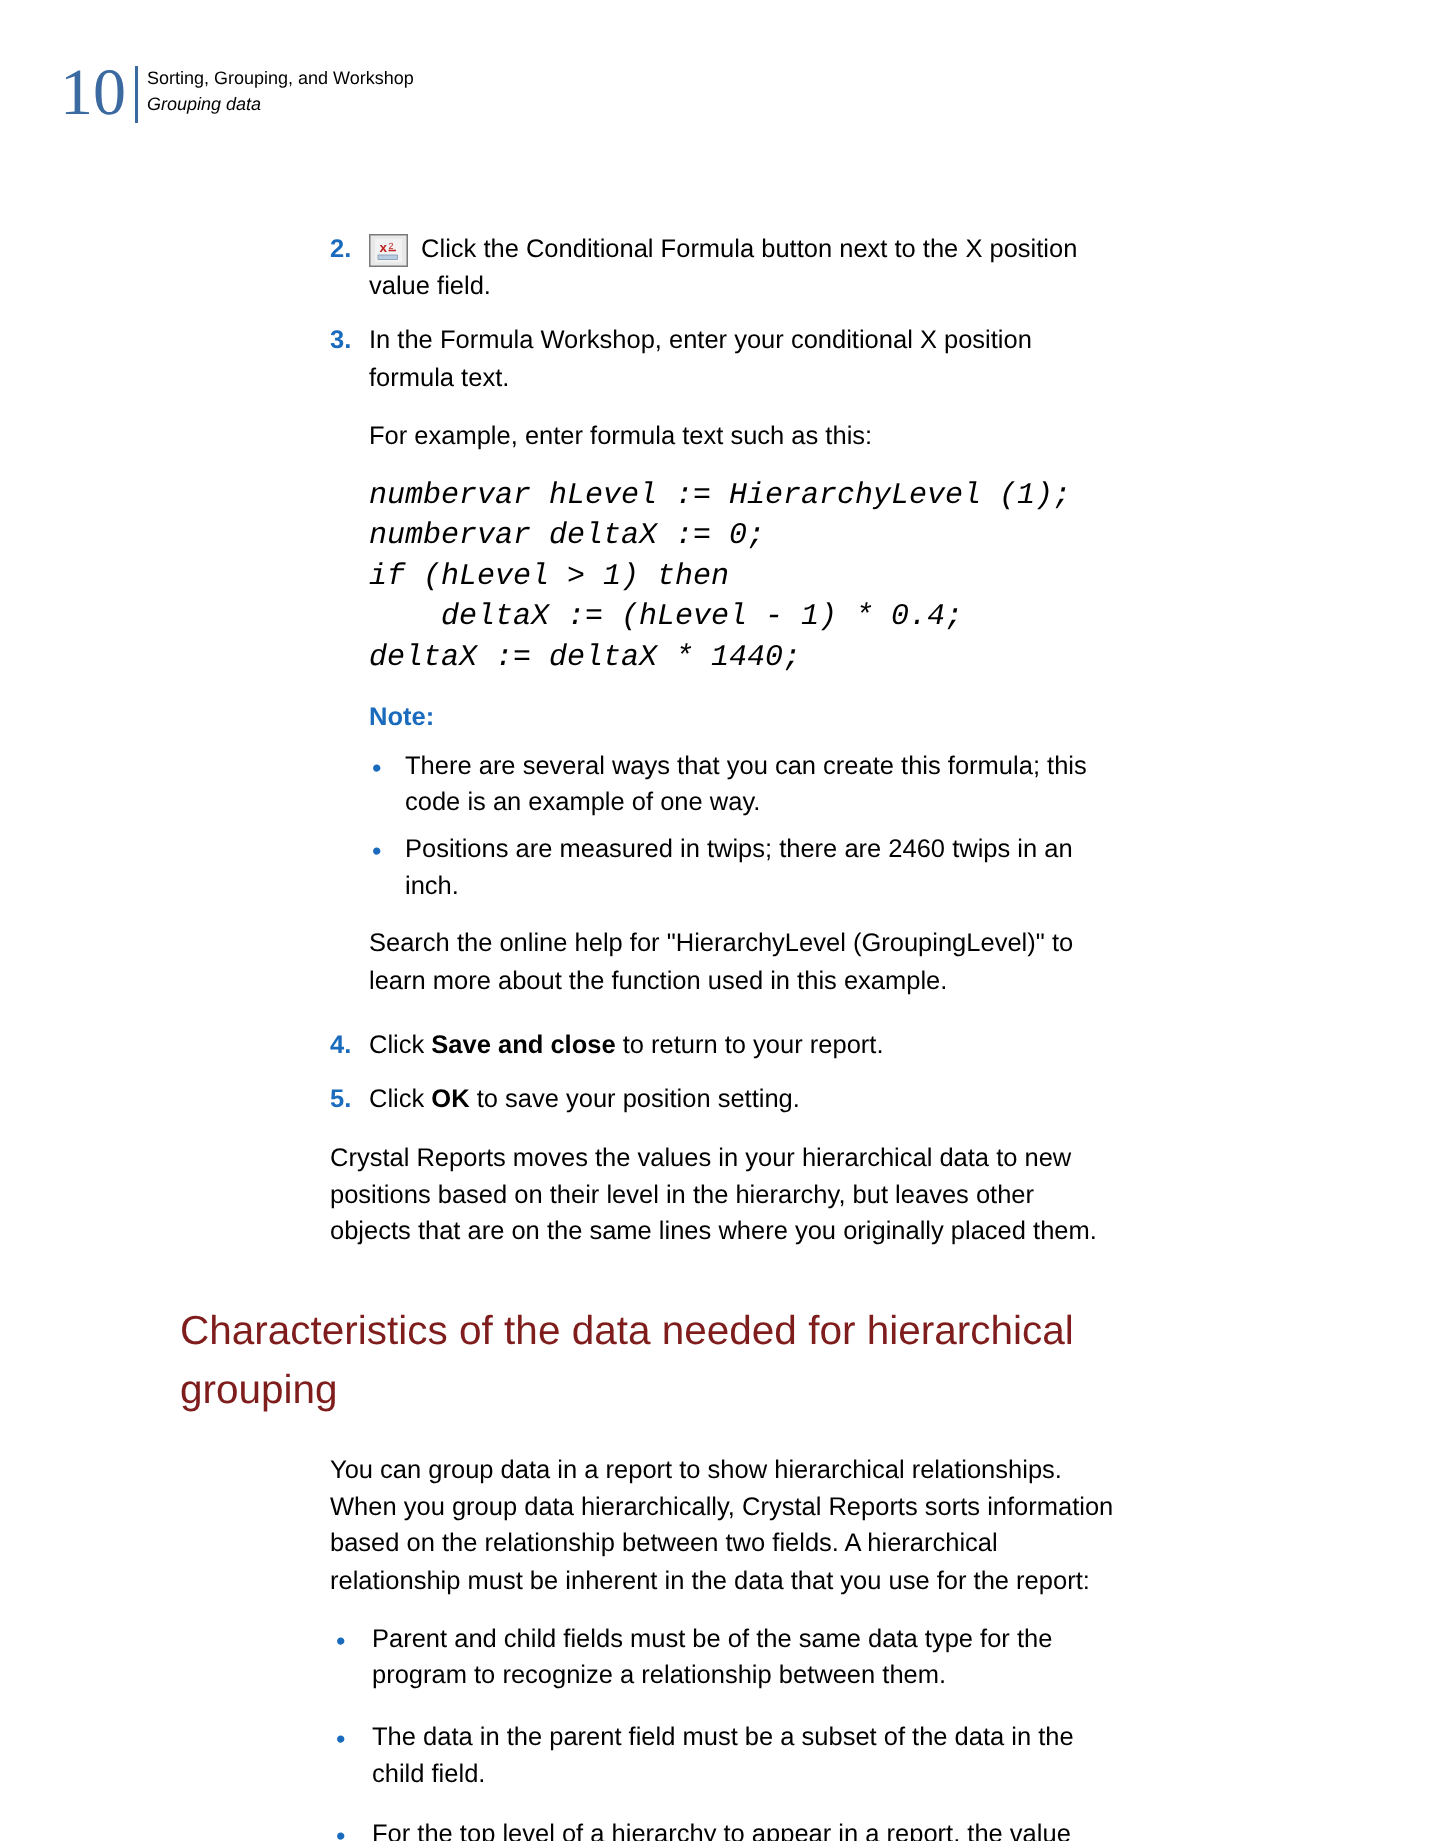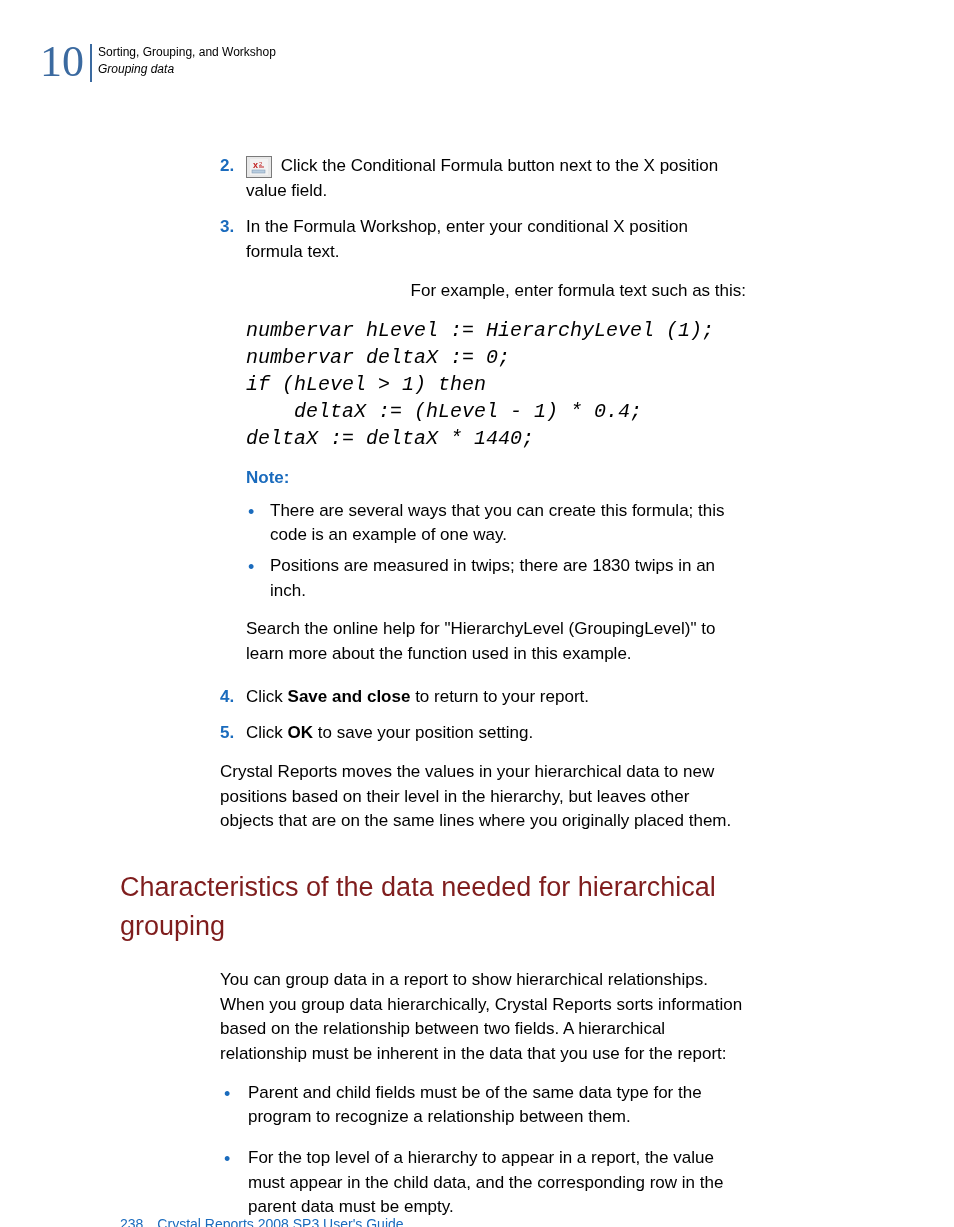--- a/index.html
+++ b/index.html
@@ -67,21 +67,20 @@
     vertical-align: middle;
     border: 1px solid #7a7a7a;
     background: #e8e8e8;
     padding: 2px 3px;
     margin-right: 4px;
     line-height: 1;
   }
   .icon-box svg { display: block; }
   .sub-para {
     margin: 14px 0 14px 26px;
-    text-align: right;
   }
   .code-block {
     font-family: "Courier New", Courier, monospace;
     white-space: pre;
     margin: 12px 0 14px 26px;
     font-size: 20px;
     line-height: 1.35;
     font-style: italic;
   }
   .note-label {
@@ -190,21 +189,21 @@
     <div class="code-block">numbervar hLevel := HierarchyLevel (1);
 numbervar deltaX := 0;
 if (hLevel &gt; 1) then
     deltaX := (hLevel - 1) * 0.4;
 deltaX := deltaX * 1440;</div>
 
     <div class="note-label">Note:</div>
 
     <ul class="bullet-list">
       <li>There are several ways that you can create this formula; this code is an example of one way.</li>
-      <li>Positions are measured in twips; there are 1830 twips in an inch.</li>
+      <li>Positions are measured in twips; there are 2460 twips in an inch.</li>
     </ul>
 
     <div class="para-after-list">Search the online help for "HierarchyLevel (GroupingLevel)" to learn more about the function used in this example.</div>
 
     <div class="numbered-item">
       <div class="num">4.</div>
       <div class="body">
         <span>Click </span><span class="bold">Save and close</span><span> to return to your report.</span>
       </div>
     </div>
@@ -217,20 +216,21 @@
     </div>
 
     <div class="para">Crystal Reports moves the values in your hierarchical data to new positions based on their level in the hierarchy, but leaves other objects that are on the same lines where you originally placed them.</div>
 
     <div class="section-heading">Characteristics of the data needed for hierarchical grouping</div>
 
     <div class="para">You can group data in a report to show hierarchical relationships. When you group data hierarchically, Crystal Reports sorts information based on the relationship between two fields. A hierarchical relationship must be inherent in the data that you use for the report:</div>
 
     <ul class="body-bullets">
       <li>Parent and child fields must be of the same data type for the program to recognize a relationship between them.</li>
+      <li>The data in the parent field must be a subset of the data in the child field.</li>
       <li>For the top level of a hierarchy to appear in a report, the value must appear in the child data, and the corresponding row in the parent data must be empty.</li>
     </ul>
 
   </div>
 
   <div class="footer">
     <span class="pg">238</span><span>Crystal Reports 2008 SP3 User's Guide</span>
   </div>
 
 </div>

